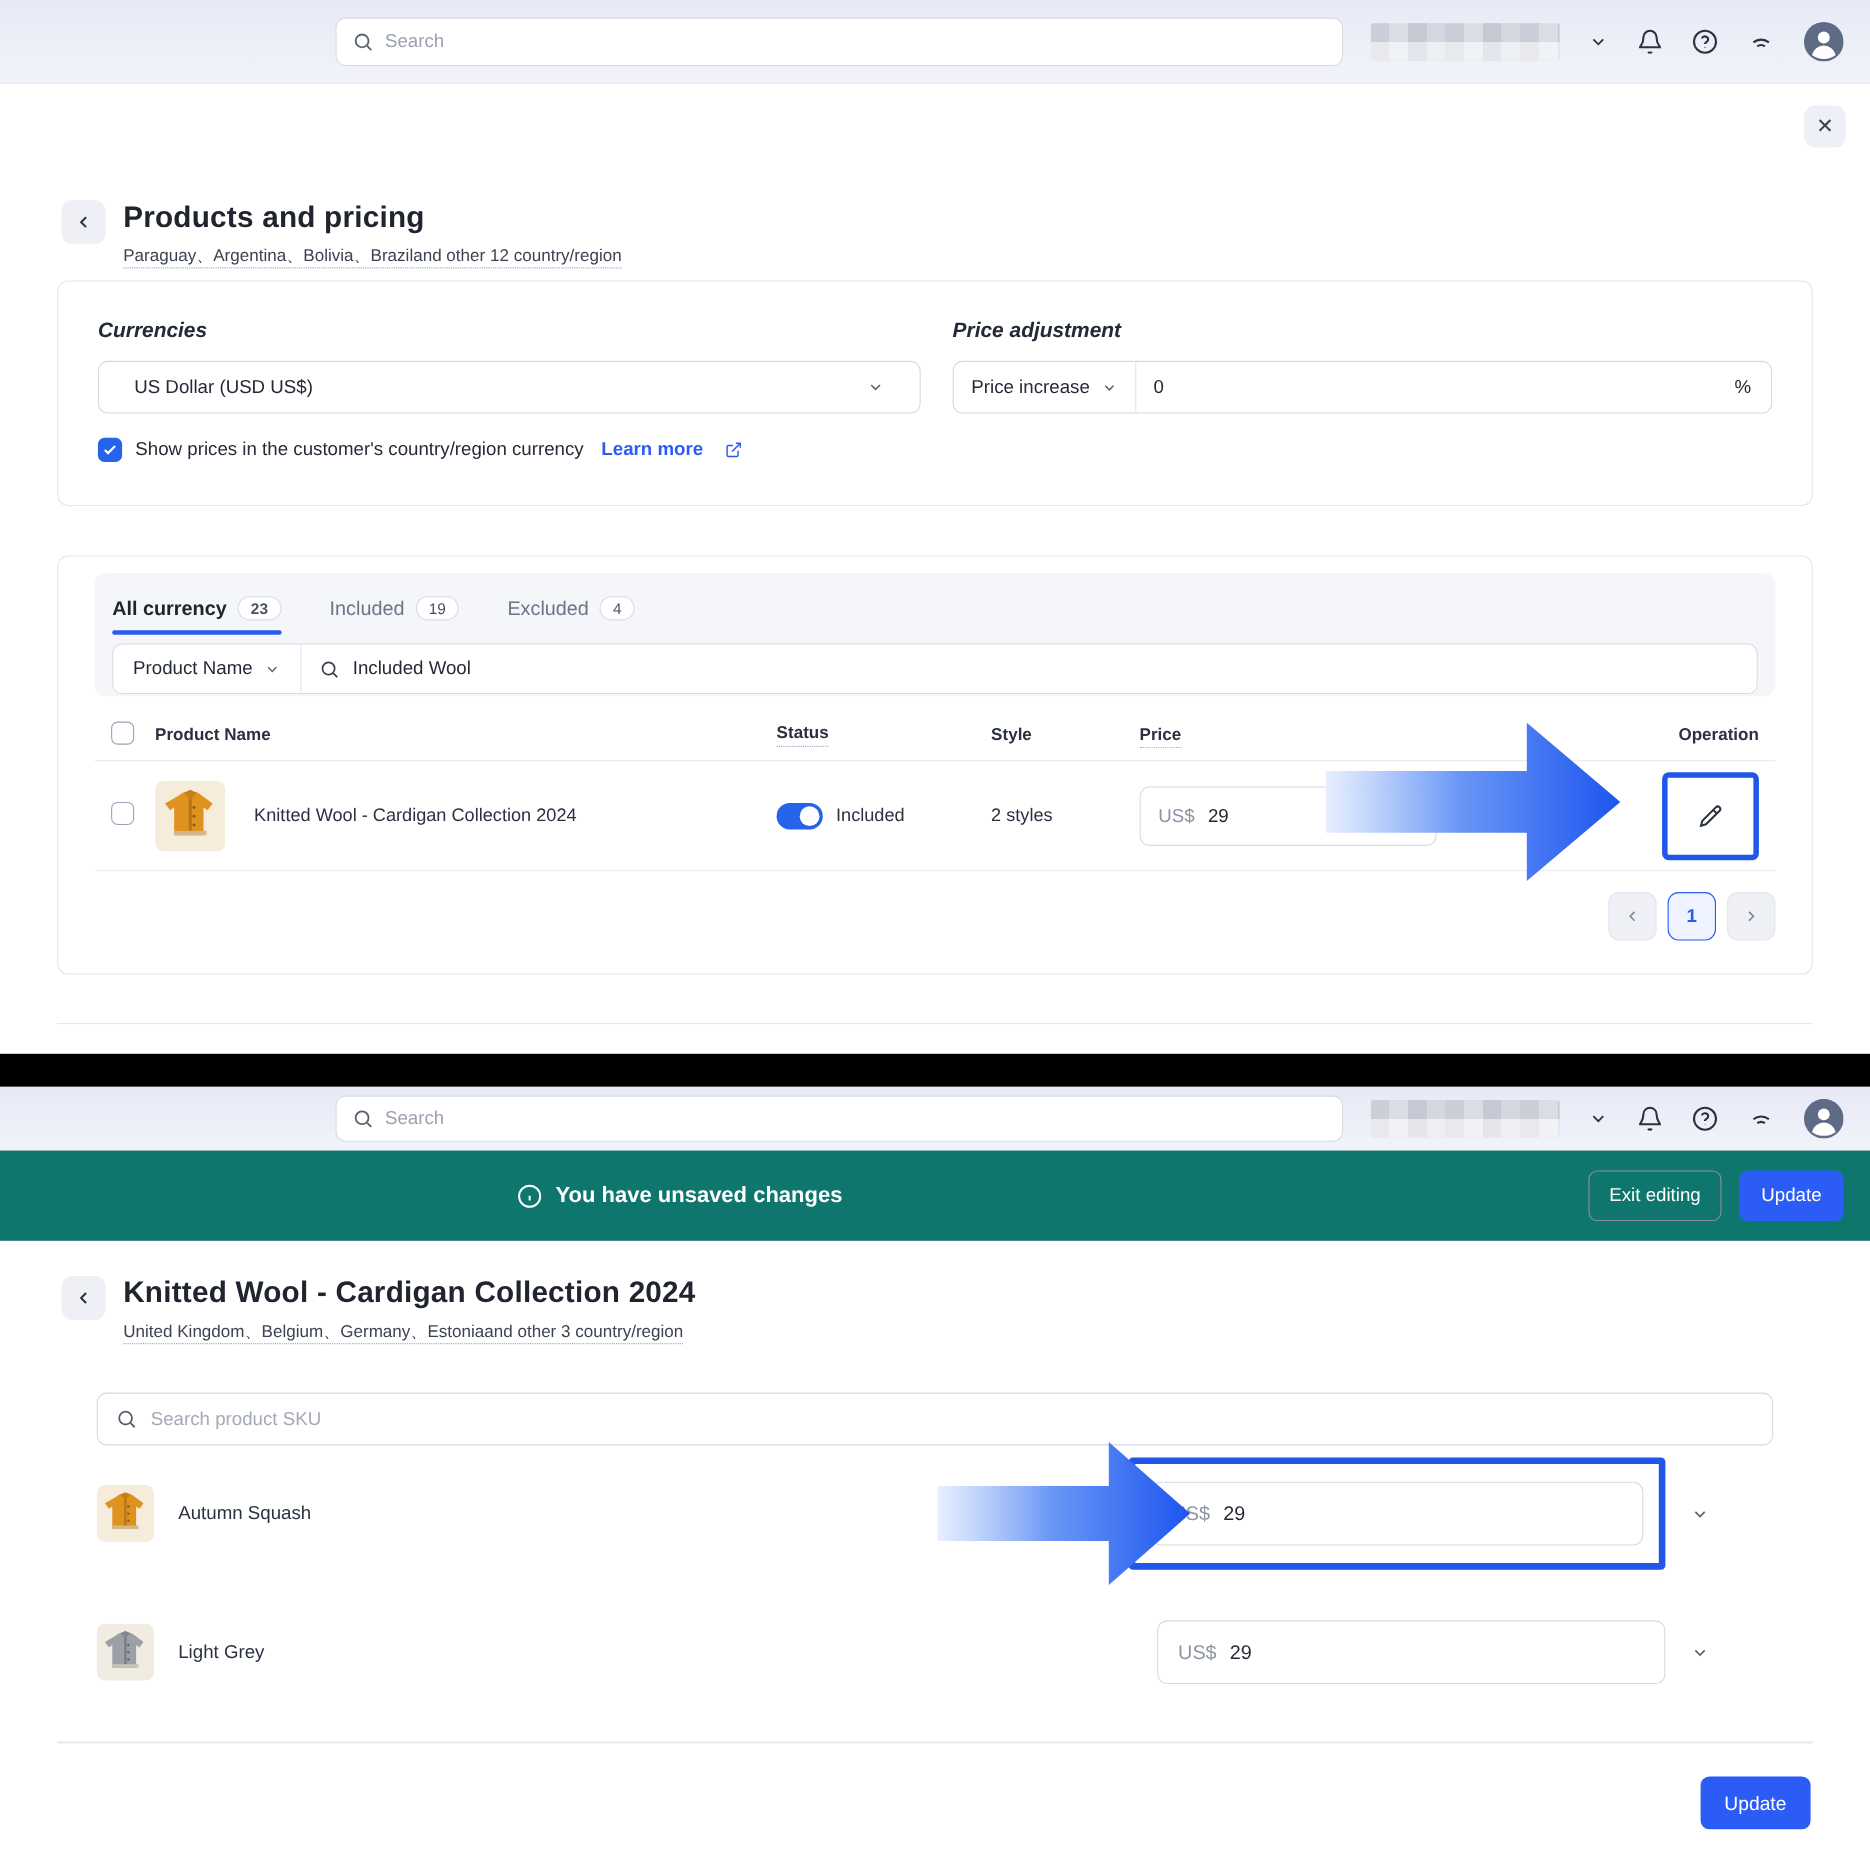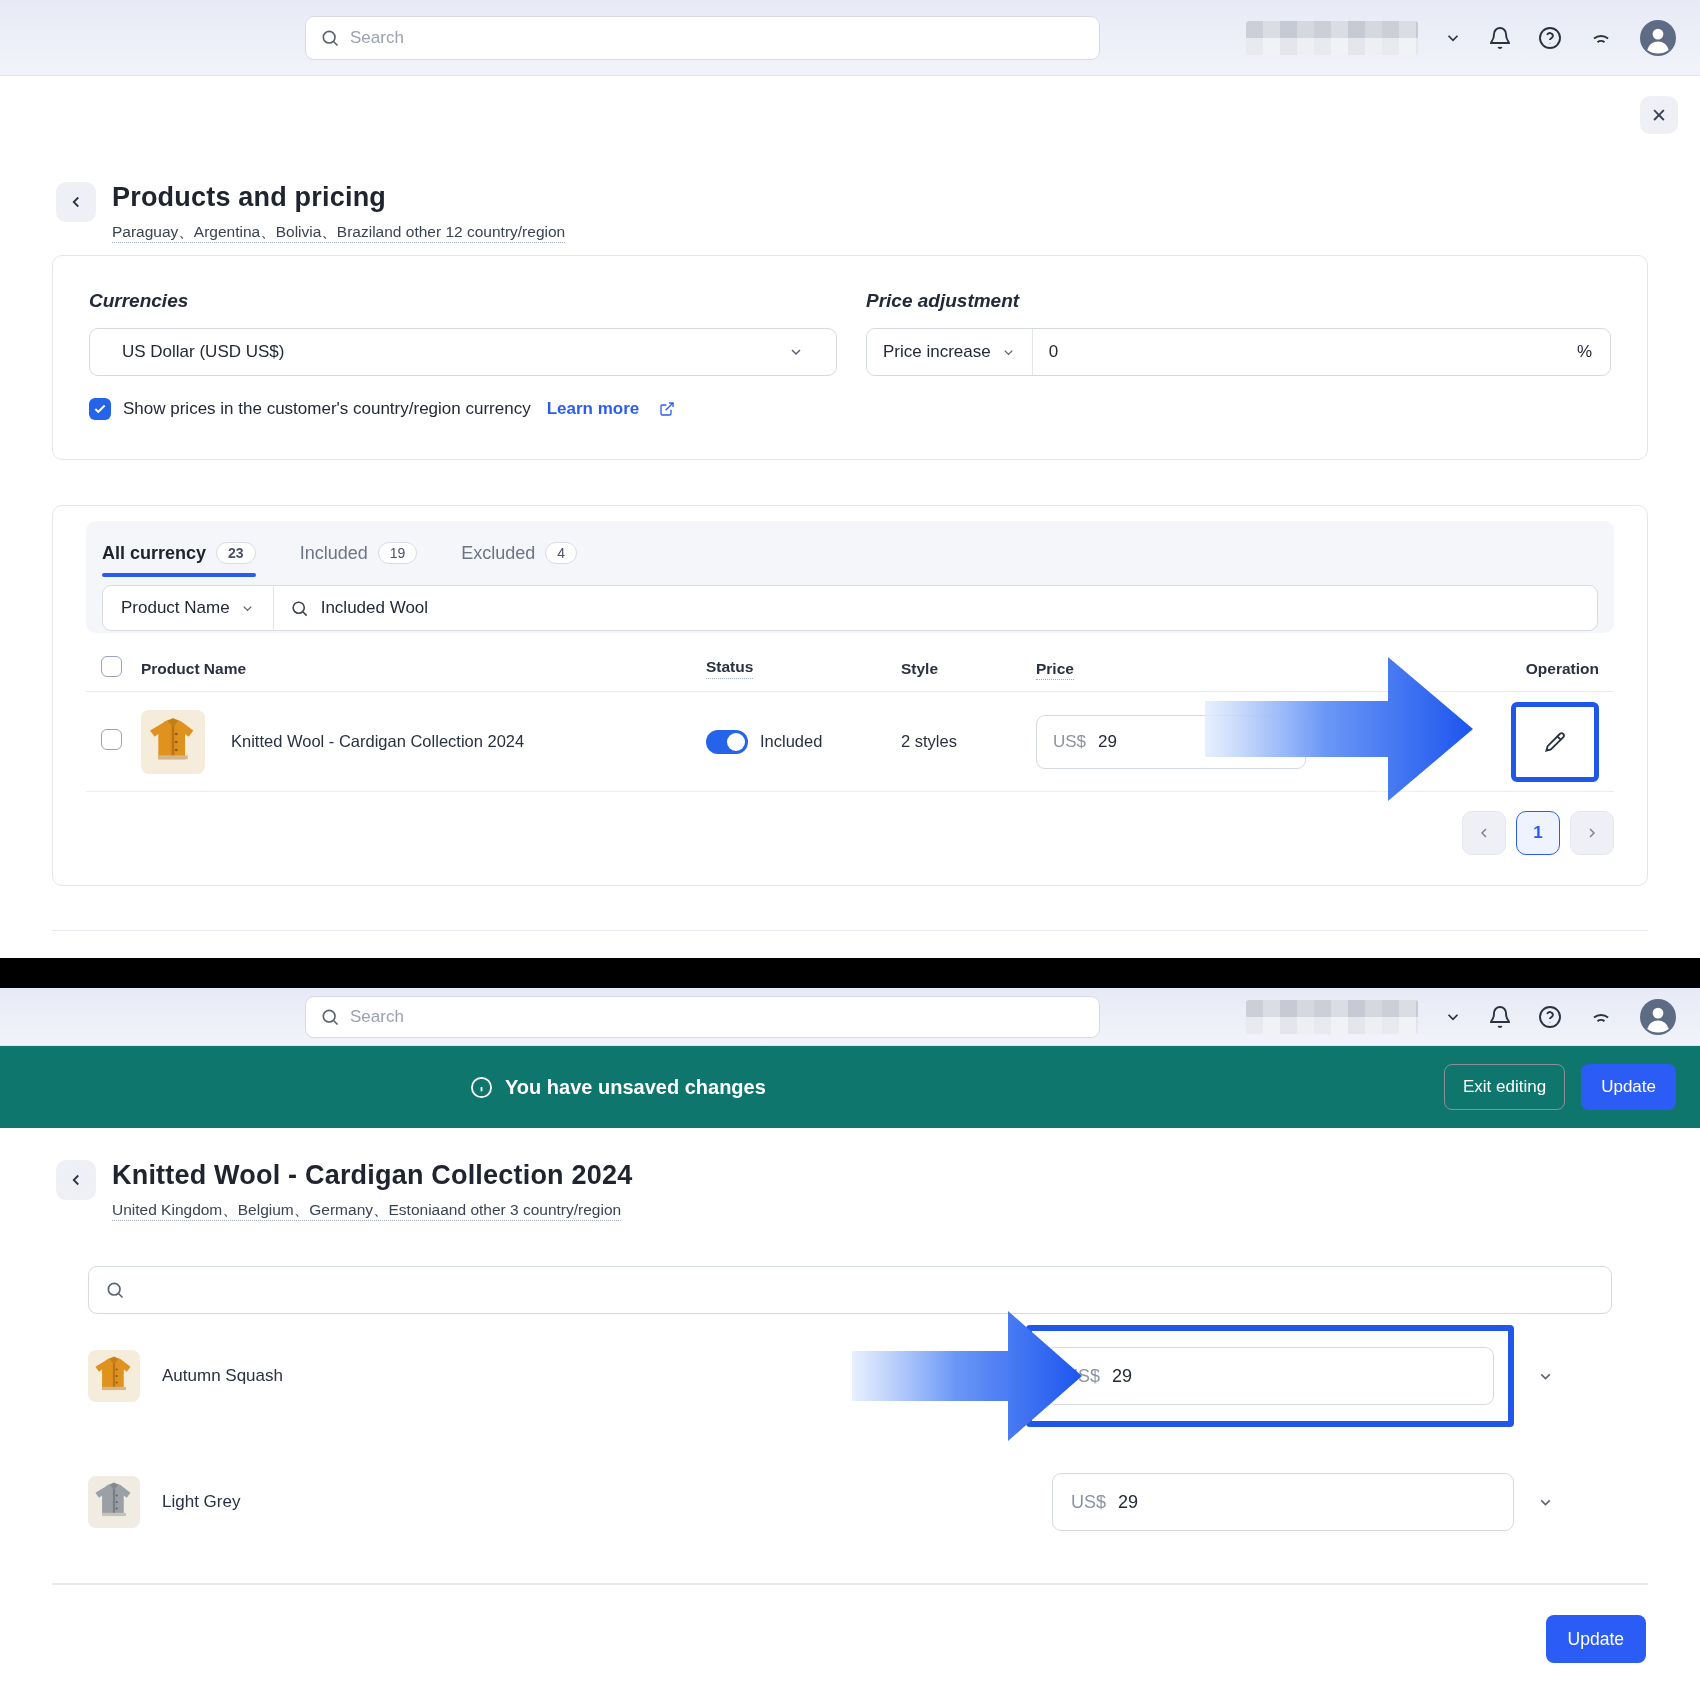--- a/index.html
+++ b/index.html
@@ -7,21 +7,21 @@
   body { font-family:"Liberation Sans","DejaVu Sans",sans-serif; color:#242a36; }
   .page { position:relative; width:1700px; height:1698px; background:#fff; overflow:hidden; }
 
   
   .app-header { position:absolute; left:0; width:100%; height:76px;
     background:linear-gradient(180deg,#e7eaf6 0%,#f2f3fa 100%);
     border-bottom:1px solid #e2e4ef; display:flex; align-items:center; }
   .app-header.h1 { top:0; }
   .app-header.h2 { top:988px; height:58px; }
   .search-box { position:absolute; left:305px; top:50%; transform:translateY(-50%);
-    width:795px; height:44px; background:#fff; border:1px solid #d8dbe6; border-radius:9px;
+    width:916px; height:44px; background:#fff; border:1px solid #d8dbe6; border-radius:9px;
     display:flex; align-items:center; padding:0 14px; gap:10px; }
   .app-header.h2 .search-box { height:42px; }
   .search-box input { border:none; outline:none; flex:1; font-size:17px; color:#333;
     font-family:inherit; background:transparent; }
   .search-box input::placeholder { color:#9ba1b0; }
   .hdr-right { position:absolute; right:24px; top:50%; transform:translateY(-50%);
     display:flex; align-items:center; gap:26px; }
   .blur-name { width:172px; height:34px; border-radius:3px;
     background:
       repeating-linear-gradient(0deg, rgba(255,255,255,.45) 0 17px, rgba(120,125,140,.10) 17px 34px),
@@ -469,20 +469,21 @@
     </div>
   </div>
 
   <div class="sku-search">
     <span class="icon">
       <svg width="20" height="20" viewBox="0 0 24 24" fill="none" stroke="#5a6170" stroke-width="2">
           <circle cx="11" cy="11" r="7"></circle>
           <line x1="16.5" y1="16.5" x2="21" y2="21"></line>
         </svg>
     </span>
+    <input type="text" placeholder="Search product SKU" style="">
   </div>
 
   <div class="sku-row r1">
     <span class="thumb sm">
       <svg width="52" height="52" viewBox="0 0 48 48">
           <rect width="48" height="48" fill="#f5ecdc"></rect>
           <path d="M16 10c2.2-2 5-3 8-3s5.8 1 8 3l7.2 5.4-3.4 4.6-2.8-2V37H13V18l-2.8 2-3.4-4.6L16 10z" fill="#e0921f"></path>
           <path d="M23 9h2v26h-2z" fill="#b8741a"></path>
           <path d="M20 8l4 5 4-5-4-2-4 2z" fill="#c57f16"></path>
           <circle cx="26.5" cy="18" r="1" fill="#8a5a12"></circle>

